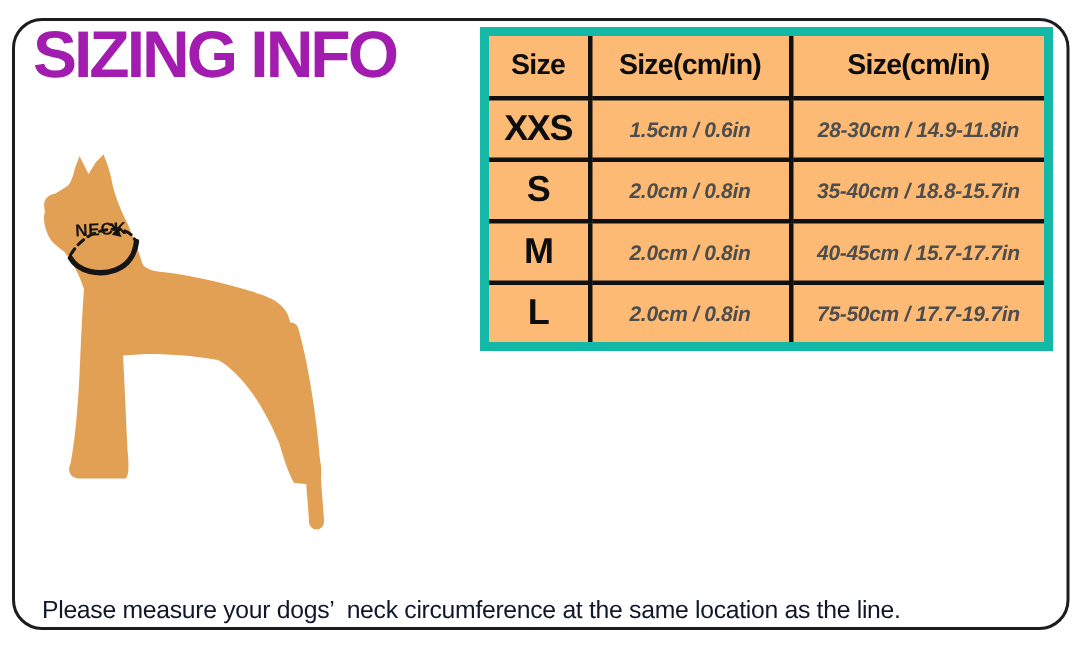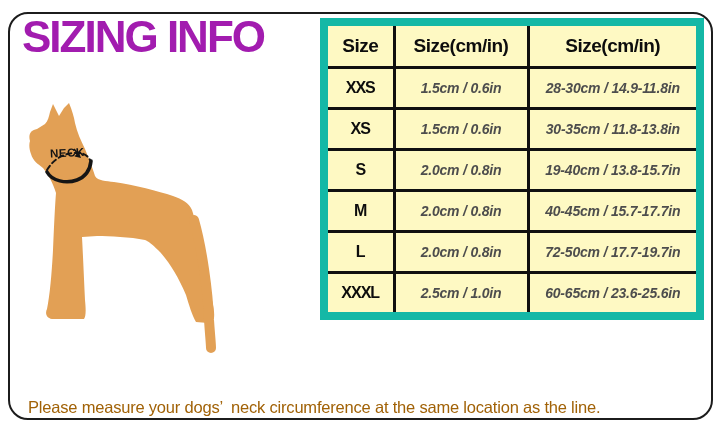--- a/index.html
+++ b/index.html
@@ -17,40 +17,40 @@
     font-size:44px;font-weight:900;letter-spacing:-2px;color:#a21caf;
     white-space:nowrap;
   }
   .dog-svg{position:absolute;left:0;top:0;width:720px;height:432px;}
   .neck-text{
     font-family:"Liberation Sans", sans-serif;font-size:11.5px;font-weight:bold;
     fill:#141414;letter-spacing:0.5px;
   }
   table.size-table{
     position:absolute;left:320px;top:18px;width:376px;
-    border-collapse:collapse;table-layout:fixed;background:#fef9c3;
-    border:8px solid #14b8a6;
+    border-collapse:collapse;table-layout:fixed;background:#fdba74;
+    border:6px solid #14b8a6;
   }
   .size-table th,.size-table td{
     border:3px solid #101010;text-align:center;vertical-align:middle;padding:0;
   }
   .size-table thead th{
     height:40px;font-size:19px;font-weight:800;letter-spacing:-0.5px;color:#0d0d0d;
   }
   .size-table td.size-cell{
-    height:38px;font-size:16px;font-weight:900;letter-spacing:-1px;color:#0d0d0d;
+    height:38px;font-size:24px;font-weight:900;letter-spacing:-1px;color:#0d0d0d;
   }
   .size-table td.val-cell{
     font-size:14px;font-weight:700;color:#4d4d4d;letter-spacing:-0.2px;
     white-space:nowrap;
     font-style:italic;
   }
   .footer-note{
     position:absolute;left:28px;top:398px;width:670px;
-    font-size:16.5px;font-weight:500;color:#a16207;letter-spacing:-0.2px;
+    font-size:16.5px;font-weight:500;color:#0f172a;letter-spacing:-0.2px;
     white-space:pre;
   }
 </style>
 </head>
 <body>
 
 <div class="outer-border"></div>
 
 <h1 class="title">SIZING INFO</h1>
 
@@ -114,40 +114,30 @@
       <th>Size(cm/in)</th>
     </tr>
   </thead>
   <tbody>
     <tr>
       <td class="size-cell">XXS</td>
       <td class="val-cell">1.5cm / 0.6in</td>
       <td class="val-cell">28-30cm / 14.9-11.8in</td>
     </tr>
     <tr>
-      <td class="size-cell">XS</td>
-      <td class="val-cell">1.5cm / 0.6in</td>
-      <td class="val-cell">30-35cm / 11.8-13.8in</td>
-    </tr>
-    <tr>
       <td class="size-cell">S</td>
       <td class="val-cell">2.0cm / 0.8in</td>
-      <td class="val-cell">19-40cm / 13.8-15.7in</td>
+      <td class="val-cell">35-40cm / 18.8-15.7in</td>
     </tr>
     <tr>
       <td class="size-cell">M</td>
       <td class="val-cell">2.0cm / 0.8in</td>
       <td class="val-cell">40-45cm / 15.7-17.7in</td>
     </tr>
     <tr>
       <td class="size-cell">L</td>
       <td class="val-cell">2.0cm / 0.8in</td>
-      <td class="val-cell">72-50cm / 17.7-19.7in</td>
-    </tr>
-    <tr>
-      <td class="size-cell">XXXL</td>
-      <td class="val-cell">2.5cm / 1.0in</td>
-      <td class="val-cell">60-65cm / 23.6-25.6in</td>
+      <td class="val-cell">75-50cm / 17.7-19.7in</td>
     </tr>
   </tbody>
 </table>
 
 <div class="footer-note">Please measure your dogs’  neck circumference at the same location as the line.</div>
 
 </body></html>

